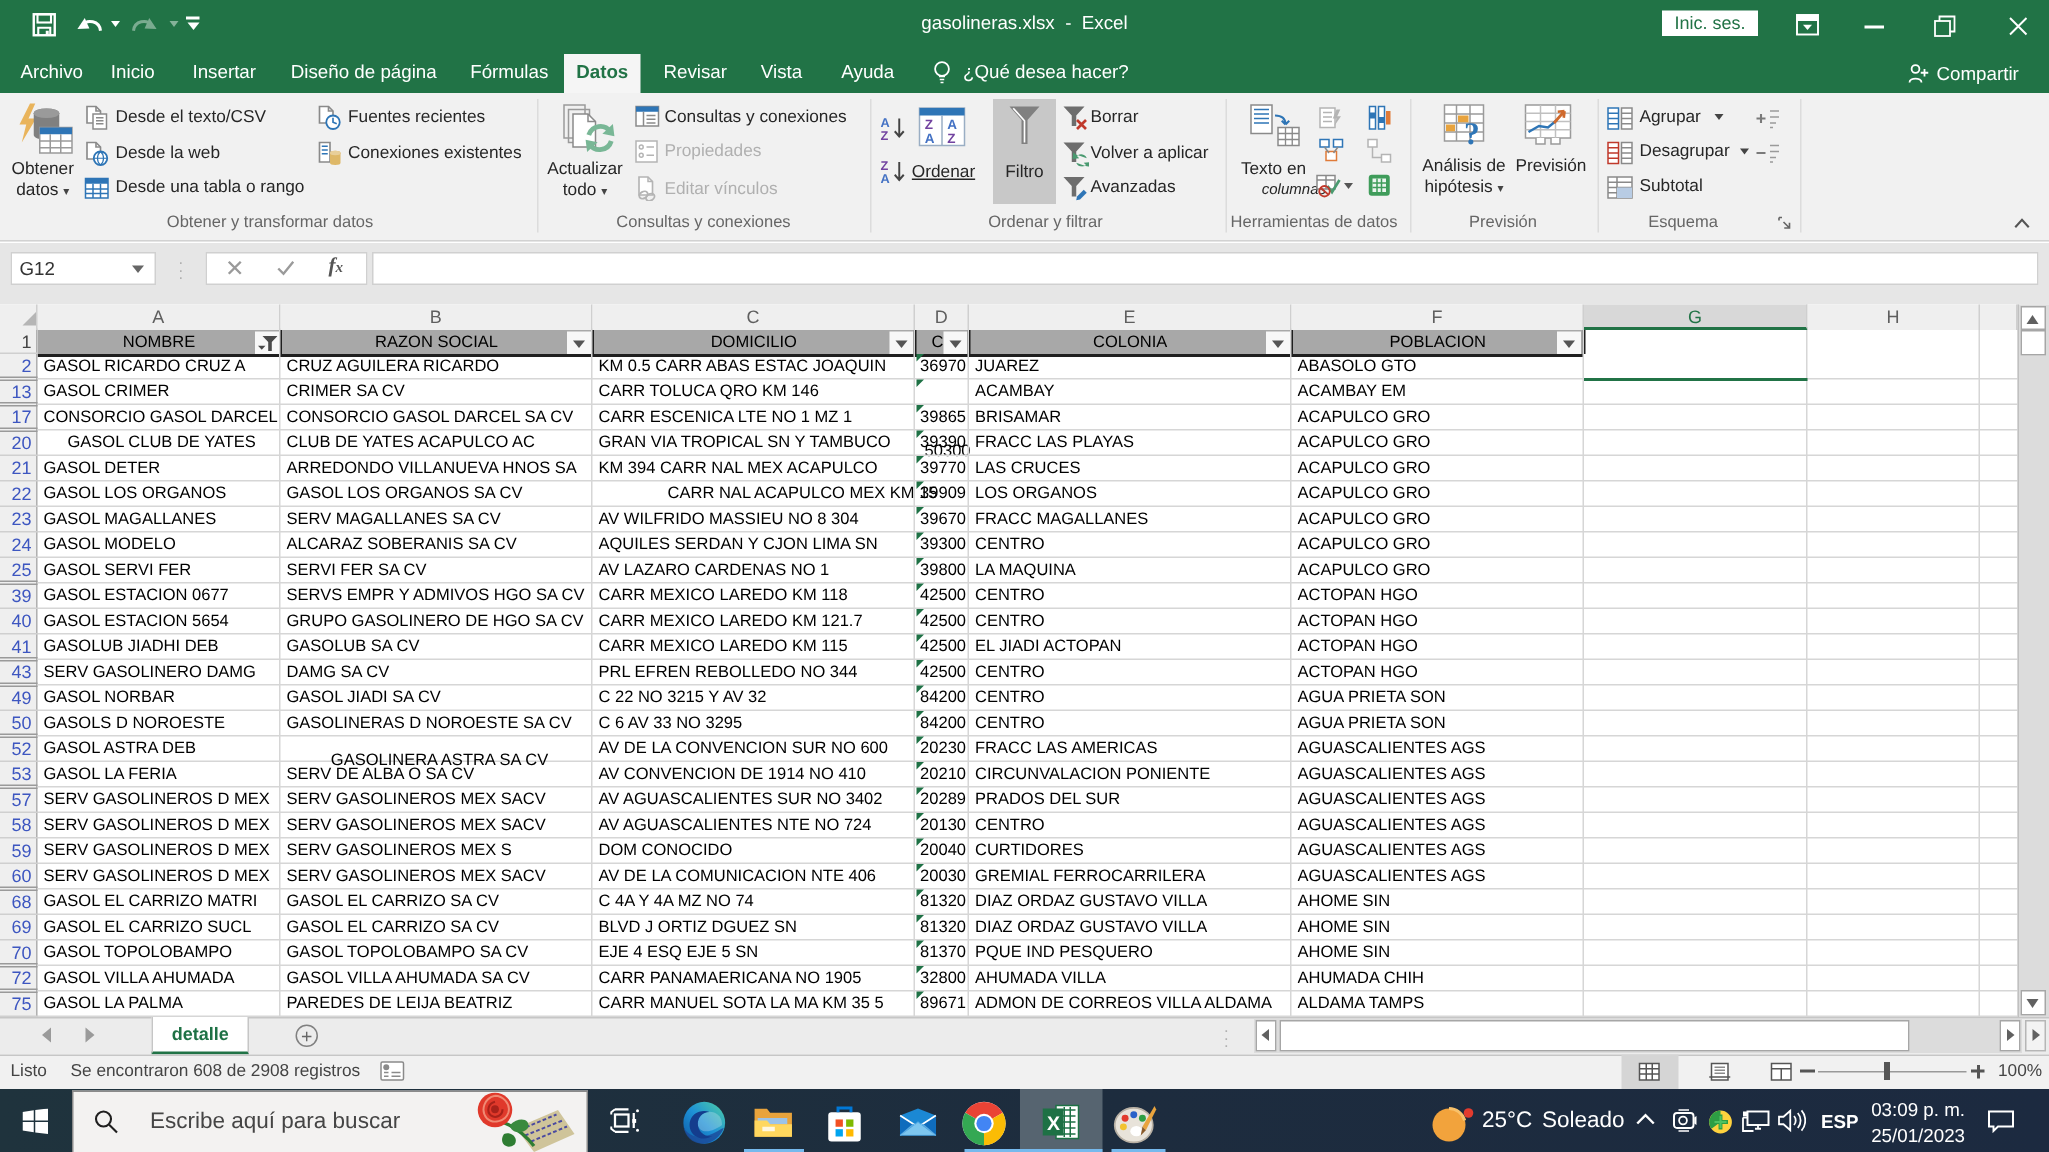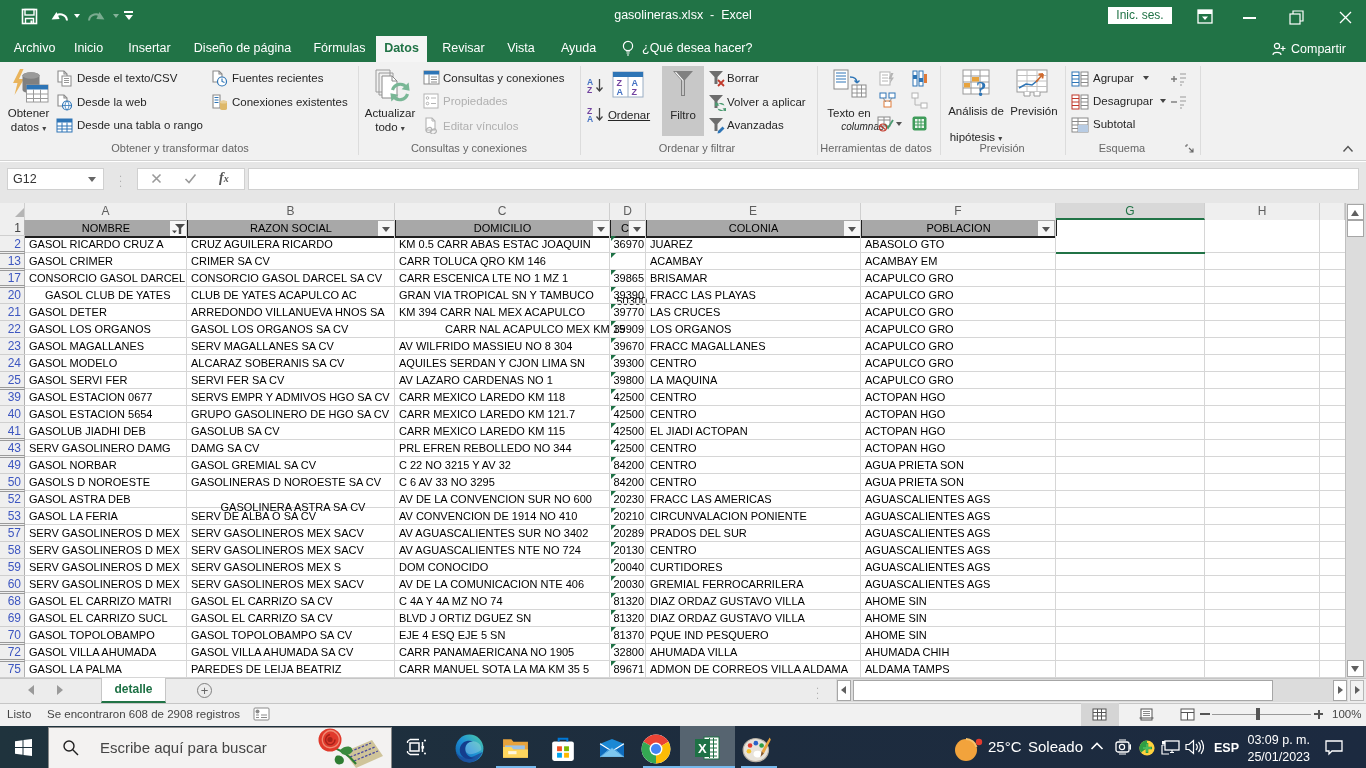--- a/index.html
+++ b/index.html
@@ -252,21 +252,21 @@
 <path d="M4 7 L13 7 M4 10 L13 10 M7 4 L7 13 M10 4 L10 13" stroke="#3f9c5a"></path>
   </svg>
 <svg class="abs" style="left:962px;top:69px;" width="30" height="30" viewBox="0 0 30 30">
 <rect x="1" y="1" width="26" height="24" fill="#fff" stroke="#9a9a9a"></rect>
 <path d="M1 7 L27 7 M1 13 L27 13 M1 19 L27 19 M9 1 L9 25 M18 1 L18 25" stroke="#9a9a9a"></path>
 <rect x="10" y="8" width="7" height="4.5" fill="#e8a33d"></rect>
 <rect x="2" y="14" width="6" height="4.5" fill="#e8a33d"></rect>
 <text x="14" y="27" font-size="21" font-weight="bold" fill="#2e75b6" font-family="Liberation Serif">?</text>
   </svg>
 <div class="abs" style="left:942px;top:105px;width:68px;text-align:center;color:#262626;font-size:11.5px;white-space:nowrap;">Análisis de</div>
-<div class="abs" style="left:942px;top:119px;width:68px;text-align:center;color:#262626;font-size:11.5px;white-space:nowrap;margin-top:12px;">hipótesis <span style="font-size:8px;color:#444;">▾</span></div>
+<div class="abs" style="left:942px;top:119px;width:68px;text-align:center;color:#262626;font-size:11.5px;white-space:nowrap;">hipótesis <span style="font-size:8px;color:#444;">▾</span></div>
 <svg class="abs" style="left:1016px;top:69px;" width="32" height="30" viewBox="0 0 32 30">
 <rect x="1" y="1" width="30" height="22" fill="#fff" stroke="#9a9a9a"></rect>
 <path d="M1 6.5 L31 6.5 M1 12 L31 12 M1 17.5 L31 17.5 M11 1 L11 23 M21 1 L21 23" stroke="#c0c0c0"></path>
 <path d="M3 19 L10 15 L16 16 L22 11" stroke="#2e75b6" stroke-width="1.6" fill="none"></path>
 <path d="M20 13 L27 5 M27 5 L22.5 5.5 M27 5 L26.5 9.5" stroke="#d06a2d" stroke-width="1.8" fill="none"></path>
 <path d="M8 23 L8 27 L14 27 L14 23 M18 23 L18 27 L24 27 L24 23" fill="#fff" stroke="#9a9a9a"></path>
   </svg>
 <div class="abs" style="left:1004px;top:105px;width:60px;text-align:center;color:#262626;font-size:11.5px;white-space:nowrap;">Previsión</div>
 <svg class="abs" style="left:1071px;top:71px;" width="18" height="16" viewBox="0 0 18 16">
 <rect x="1" y="1" width="7" height="14" fill="#fff" stroke="#2e75b6"></rect>
@@ -453,21 +453,21 @@
 <div class="abs" style="left:25px;top:456px;width:1320px;height:1px;background:#d6d6d6;"></div>
 <div class="abs" style="left:29px;top:440px;width:158px;height:17px;font-size:11px;line-height:16px;white-space:nowrap;overflow:hidden;">SERV GASOLINERO DAMG</div>
 <div class="abs" style="left:191px;top:440px;width:204px;height:17px;font-size:11px;line-height:16px;white-space:nowrap;overflow:hidden;">DAMG SA CV</div>
 <div class="abs" style="left:399px;top:440px;width:211px;height:17px;font-size:11px;line-height:16px;white-space:nowrap;overflow:hidden;">PRL EFREN REBOLLEDO NO 344</div>
 <div class="abs" style="left:611px;top:440px;width:33px;height:17px;font-size:11px;line-height:16px;text-align:right;">42500</div>
 <div class="abs" style="left:650px;top:440px;width:207px;height:17px;font-size:11px;line-height:16px;white-space:nowrap;overflow:hidden;">CENTRO</div>
 <div class="abs" style="left:865px;top:440px;width:188px;height:17px;font-size:11px;line-height:16px;white-space:nowrap;overflow:hidden;">ACTOPAN HGO</div>
 <div class="abs" style="left:611px;top:440px;width:0;height:0;border-right:5px solid transparent;border-top:5px solid #1e7145;"></div>
 <div class="abs" style="left:25px;top:473px;width:1320px;height:1px;background:#d6d6d6;"></div>
 <div class="abs" style="left:29px;top:457px;width:158px;height:17px;font-size:11px;line-height:16px;white-space:nowrap;overflow:hidden;">GASOL NORBAR</div>
-<div class="abs" style="left:191px;top:457px;width:204px;height:17px;font-size:11px;line-height:16px;white-space:nowrap;overflow:hidden;">GASOL GREMIAL SA CV</div>
+<div class="abs" style="left:191px;top:457px;width:204px;height:17px;font-size:11px;line-height:16px;white-space:nowrap;overflow:hidden;">GASOL JIADI SA CV</div>
 <div class="abs" style="left:399px;top:457px;width:211px;height:17px;font-size:11px;line-height:16px;white-space:nowrap;overflow:hidden;">C 22 NO 3215 Y AV 32</div>
 <div class="abs" style="left:611px;top:457px;width:33px;height:17px;font-size:11px;line-height:16px;text-align:right;">84200</div>
 <div class="abs" style="left:650px;top:457px;width:207px;height:17px;font-size:11px;line-height:16px;white-space:nowrap;overflow:hidden;">CENTRO</div>
 <div class="abs" style="left:865px;top:457px;width:188px;height:17px;font-size:11px;line-height:16px;white-space:nowrap;overflow:hidden;">AGUA PRIETA SON</div>
 <div class="abs" style="left:611px;top:457px;width:0;height:0;border-right:5px solid transparent;border-top:5px solid #1e7145;"></div>
 <div class="abs" style="left:25px;top:490px;width:1320px;height:1px;background:#d6d6d6;"></div>
 <div class="abs" style="left:29px;top:474px;width:158px;height:17px;font-size:11px;line-height:16px;white-space:nowrap;overflow:hidden;">GASOLS D NOROESTE</div>
 <div class="abs" style="left:191px;top:474px;width:204px;height:17px;font-size:11px;line-height:16px;white-space:nowrap;overflow:hidden;">GASOLINERAS D NOROESTE SA CV</div>
 <div class="abs" style="left:399px;top:474px;width:211px;height:17px;font-size:11px;line-height:16px;white-space:nowrap;overflow:hidden;">C 6 AV 33 NO 3295</div>
 <div class="abs" style="left:611px;top:474px;width:33px;height:17px;font-size:11px;line-height:16px;text-align:right;">84200</div>

